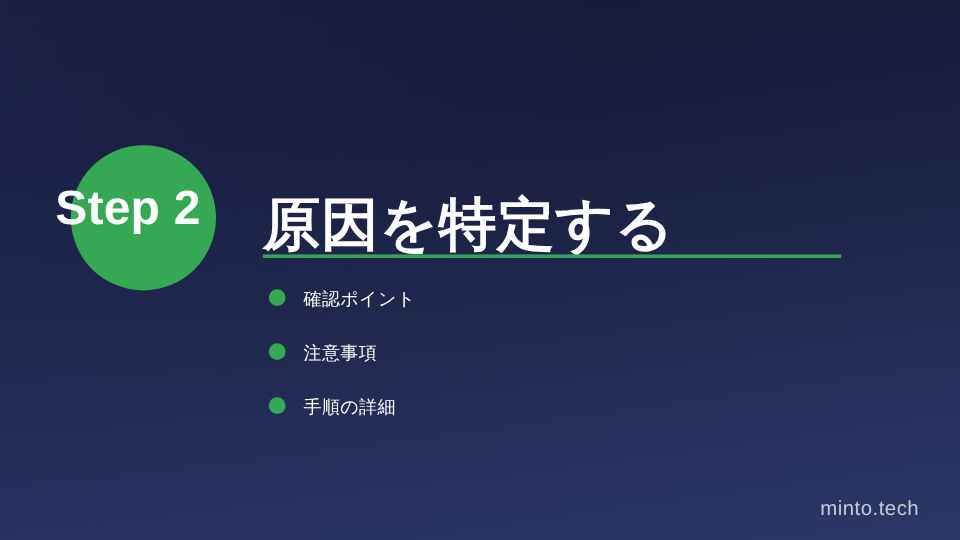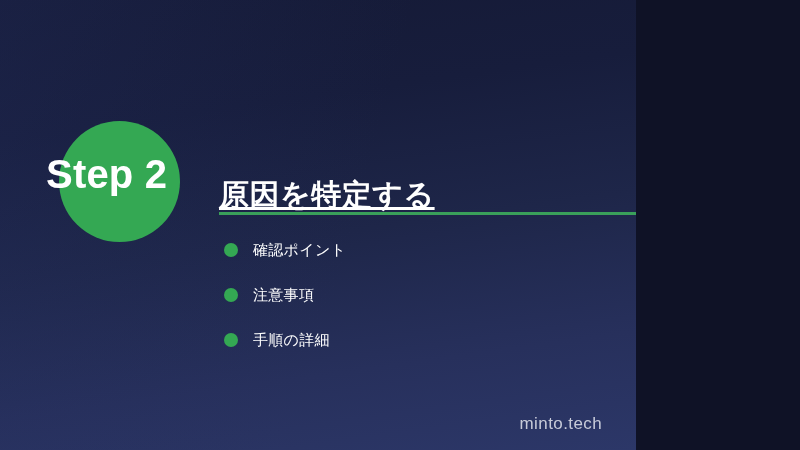--- a/index.html
+++ b/index.html
@@ -8,21 +8,21 @@
     padding: 0;
     background: #0f1226;
   }
   body {
     font-family: "Liberation Sans", "DejaVu Sans", sans-serif;
     -webkit-font-smoothing: antialiased;
   }
 
   .slide {
     position: relative;
-    width: 636px;
+    width: 800px;
     height: 450px;
     overflow: hidden;
     background: linear-gradient(172deg, #151a36 0%, #171d3c 26%, #1e2649 52%, #27305c 78%, #2c3768 100%);
   }
 
   
   .slide::after {
     content: "";
     position: absolute;
     inset: 0;
@@ -50,29 +50,28 @@
     line-height: 44px;
     font-weight: 700;
     color: #ffffff;
     letter-spacing: 0.2px;
     white-space: nowrap;
   }
 
   .title {
     position: absolute;
     left: 219px;
-    top: 152px;
+    top: 133px;
     z-index: 2;
-    font-size: 30px;
+    font-size: 48px;
     line-height: 46px;
     font-weight: 700;
     color: #ffffff;
     letter-spacing: 0.5px;
     white-space: nowrap;
-    text-decoration: underline;
   }
 
   .divider {
     position: absolute;
     left: 219px;
     top: 212px;
     width: 482px;
     height: 3px;
     background: #3aa05a;
     z-index: 2;
@@ -83,21 +82,21 @@
     left: 224px;
     top: 241px;
     z-index: 2;
     margin: 0;
     padding: 0;
     list-style: none;
   }
 
   .bullet-row {
     display: flex;
-    align-items: center;
+    align-items: flex-start;
     height: 17px;
     margin-bottom: 28px;
   }
   .bullet-row:last-child { margin-bottom: 0; }
 
   .bullet-dot {
     width: 14px;
     height: 14px;
     border-radius: 50%;
     background: #34a853;

